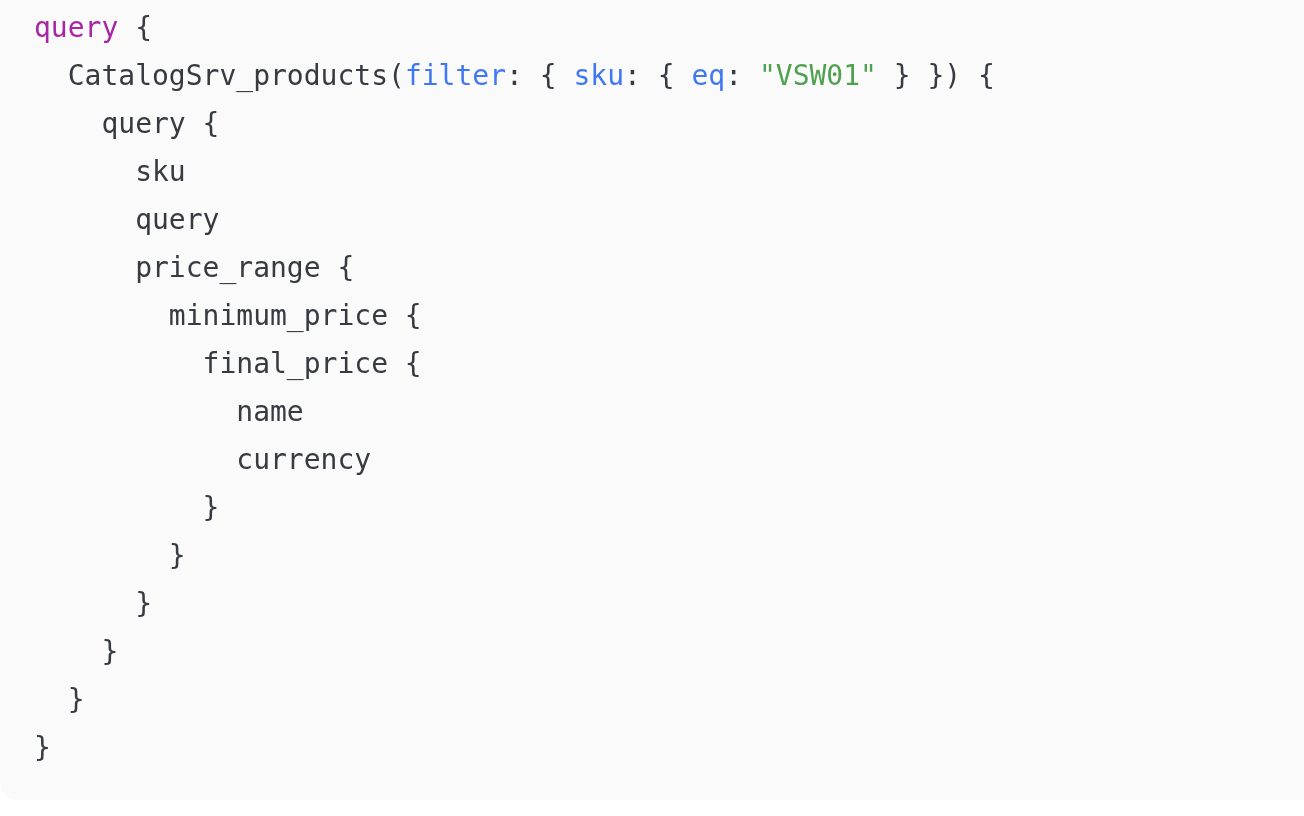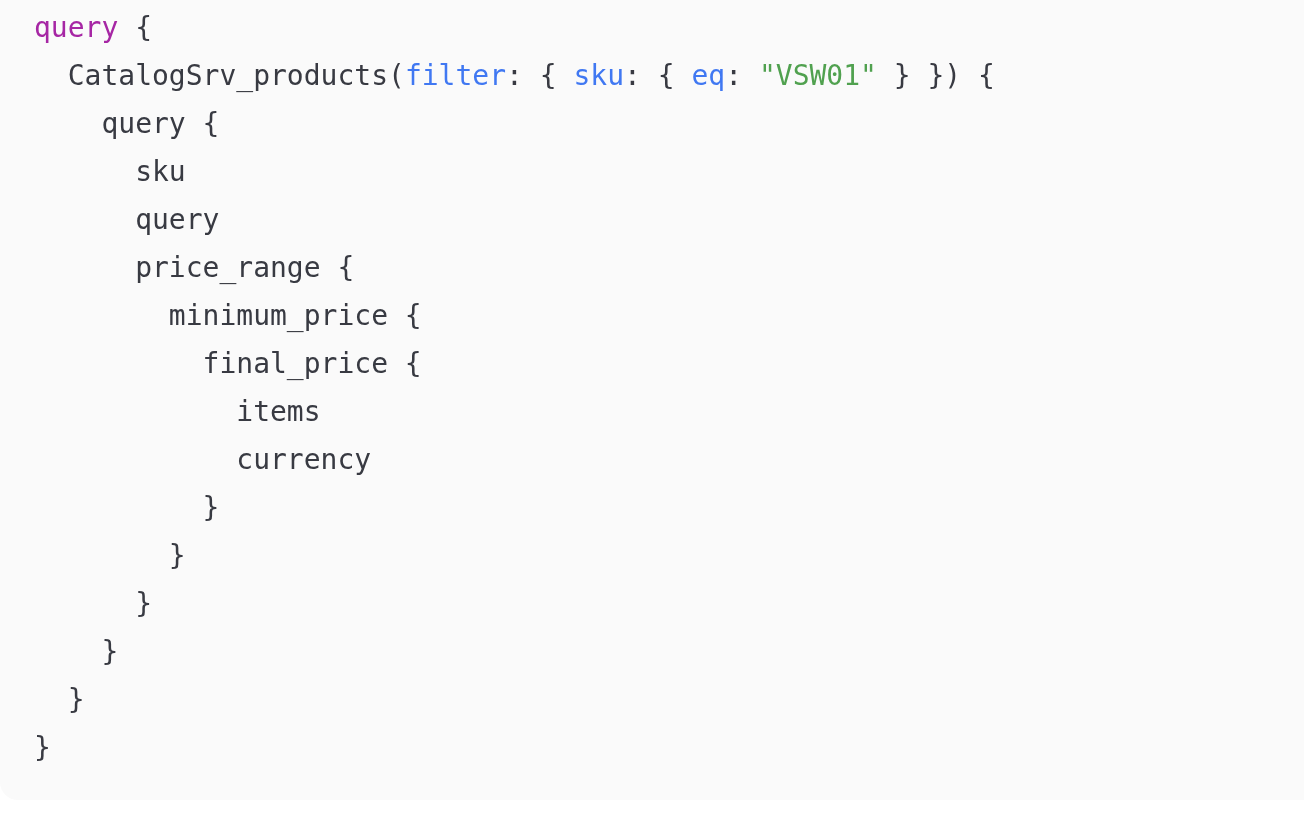--- a/index.html
+++ b/index.html
@@ -50,21 +50,21 @@
 <div class="page">
   <div class="code-block">
       <div class="code-line"><span class="token-keyword">query</span><span class="token-default"> {</span></div>
       <div class="code-line"><span class="token-default">  CatalogSrv_products(</span><span class="token-attribute">filter</span><span class="token-default">: { </span><span class="token-attribute">sku</span><span class="token-default">: { </span><span class="token-attribute">eq</span><span class="token-default">: </span><span class="token-string">"VSW01"</span><span class="token-default"> } }) {</span></div>
       <div class="code-line"><span class="token-default">    query {</span></div>
       <div class="code-line"><span class="token-default">      sku</span></div>
       <div class="code-line"><span class="token-default">      query</span></div>
       <div class="code-line"><span class="token-default">      price_range {</span></div>
       <div class="code-line"><span class="token-default">        minimum_price {</span></div>
       <div class="code-line"><span class="token-default">          final_price {</span></div>
-      <div class="code-line"><span class="token-default">            items</span></div>
+      <div class="code-line"><span class="token-default">            name</span></div>
       <div class="code-line"><span class="token-default">            currency</span></div>
       <div class="code-line"><span class="token-default">          }</span></div>
       <div class="code-line"><span class="token-default">        }</span></div>
       <div class="code-line"><span class="token-default">      }</span></div>
       <div class="code-line"><span class="token-default">    }</span></div>
       <div class="code-line"><span class="token-default">  }</span></div>
       <div class="code-line"><span class="token-default">}</span></div>
     </div>
 </div>
 

